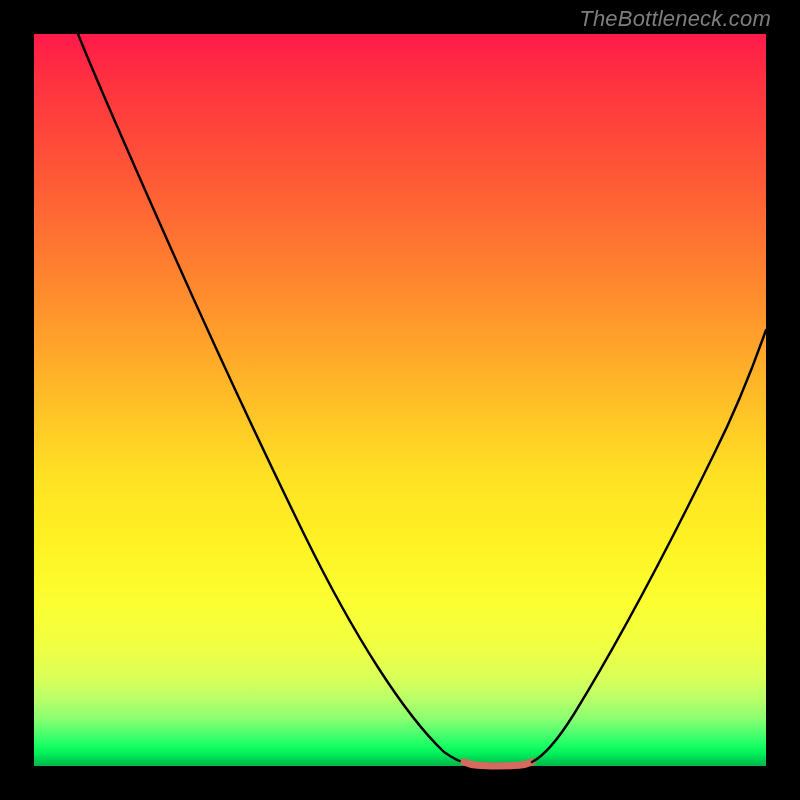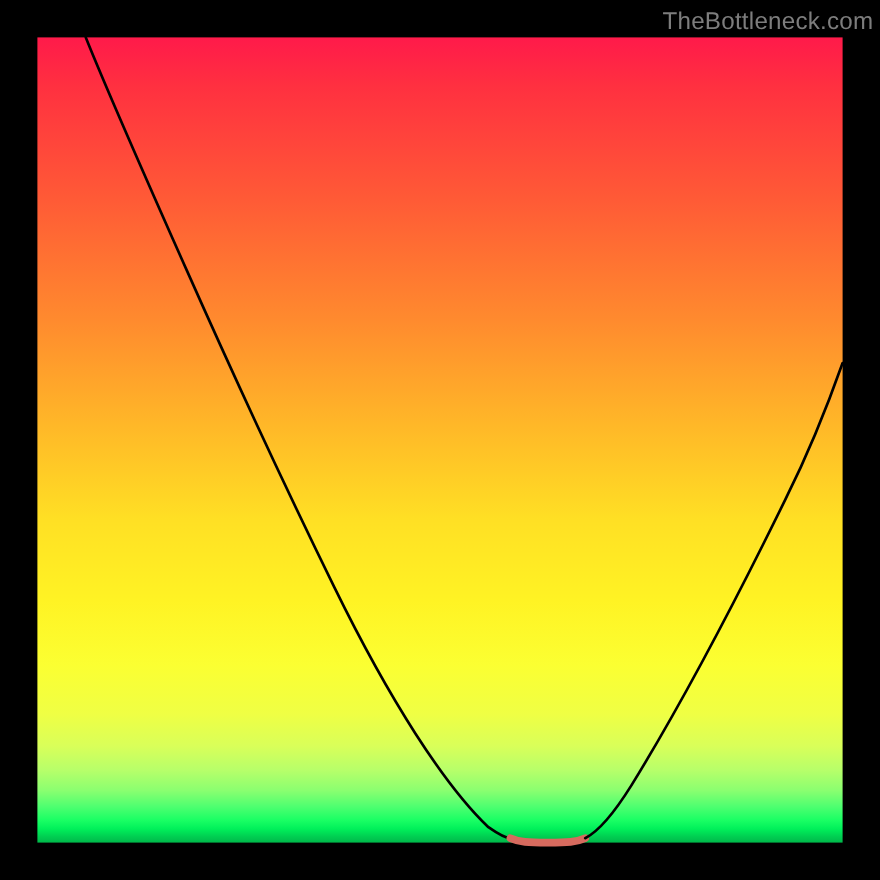--- a/index.html
+++ b/index.html
@@ -13,25 +13,26 @@
   }
   .frame {
     position: relative;
     width: 800px;
     height: 800px;
     background: #000;
   }
   .attribution {
     position: absolute;
     top: 6px;
-    right: 6px;
+    right: 29px;
     color: #7d7d7d;
     font-size: 22px;
     font-weight: 400;
     letter-spacing: 0.2px;
+    font-style: italic;
   }
   .plot-area {
     position: absolute;
     left: 34px;
     top: 34px;
     width: 732px;
     height: 732px;
     background: linear-gradient(
       to bottom,
       #ff1a4a 0%,

